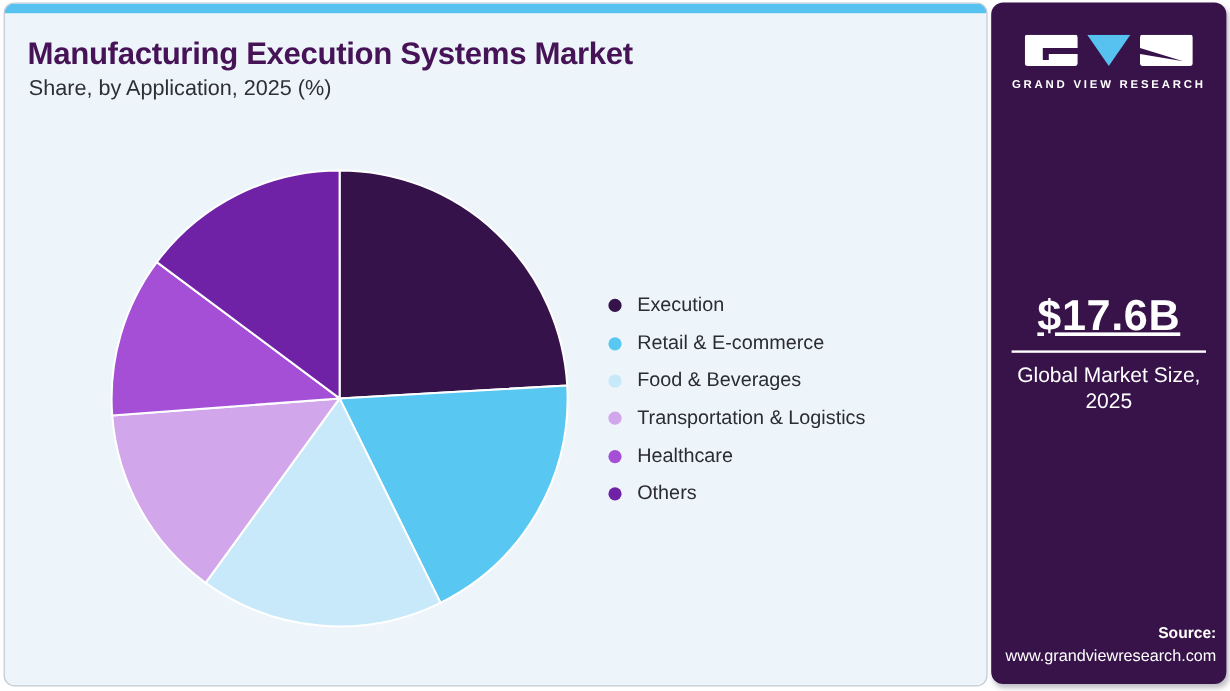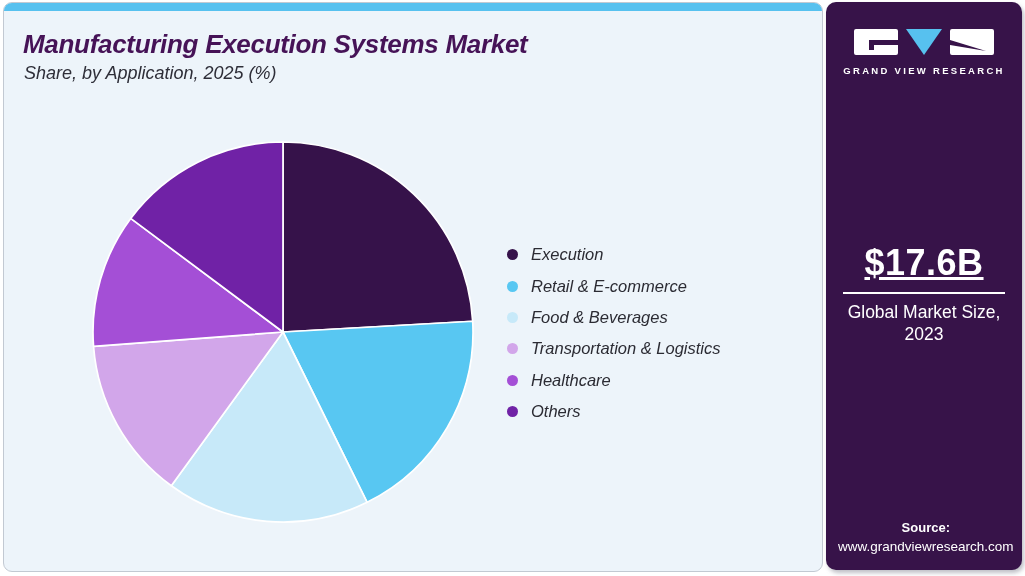--- a/index.html
+++ b/index.html
@@ -40,30 +40,30 @@
   .logo-block { position:absolute; top:27px; left:0; width:100%; text-align:center; }
   .logo-row { display:flex; justify-content:center; }
   .brand-name {
     margin-top:9px; font-size:9.5px; font-weight:700; letter-spacing:2.3px;
     color:#ffffff; white-space:nowrap;
   }
   .size-block { position:absolute; top:240px; left:0; width:100%; text-align:center; }
   .size-value { font-size:36px; font-weight:700; letter-spacing:0.5px;text-decoration:underline; }
   .size-rule { width:162px; height:0; border-top:2px solid #ffffff; margin:8px auto 7px auto; }
   .size-caption { font-size:17.5px; line-height:22px; }
-  .source-block { position:absolute; left:12px; bottom:16px; text-align:center;margin-top:32px; }
+  .source-block { position:absolute; left:12px; bottom:16px; text-align:right;margin-top:32px; }
   .source-label { font-size:13px; font-weight:700; }
   .source-url { font-size:13.5px; margin-top:4px; }
 </style>
 </head>
 <body>
 
 <div class="stage">
 
-  <div class="panel" style="background: rgb(237, 244, 250); font-style: italic;">
+  <div class="panel" style="background: rgb(237, 244, 250);">
     <div class="topstrip" style="background: rgb(87, 193, 239);"></div>
     <div class="title" style="color: rgb(70, 19, 87);">Manufacturing Execution Systems Market</div>
     <div class="subtitle">Share, by Application, 2025 (%)</div>
 
     <div class="pie-wrap">
       <svg width="384" height="384" viewBox="0 0 384 384">
           <path d="M192,192 L192.00,2.00 A190,190 0 0 1 381.70,181.26 Z" fill="#36124a" stroke="#ffffff" stroke-width="1.7" stroke-linejoin="round"></path>
           <path d="M192,192 L381.70,181.26 A190,190 0 0 1 276.12,362.36 Z" fill="#58c7f2" stroke="#ffffff" stroke-width="1.7" stroke-linejoin="round"></path>
           <path d="M192,192 L276.12,362.36 A190,190 0 0 1 80.32,345.71 Z" fill="#c7e9f9" stroke="#ffffff" stroke-width="1.7" stroke-linejoin="round"></path>
           <path d="M192,192 L80.32,345.71 A190,190 0 0 1 2.54,206.31 Z" fill="#d2a6ea" stroke="#ffffff" stroke-width="1.7" stroke-linejoin="round"></path>
@@ -114,21 +114,21 @@
                    M96,11 L132,22 L96,16 Z" fill="#ffffff" fill-rule="evenodd"></path>
         </svg>
       </div>
       <div class="brand-name">GRAND VIEW RESEARCH</div>
     </div>
 
     <div class="size-block">
       <div class="size-value">$17.6B</div>
       <div class="size-rule"></div>
       <div class="size-caption">Global Market Size,</div>
-      <div class="size-caption">2023</div>
+      <div class="size-caption">2025</div>
     </div>
 
     <div class="source-block">
       <div class="source-label">Source:</div>
       <div class="source-url">www.grandviewresearch.com</div>
     </div>
   </div>
 
 </div>
 

